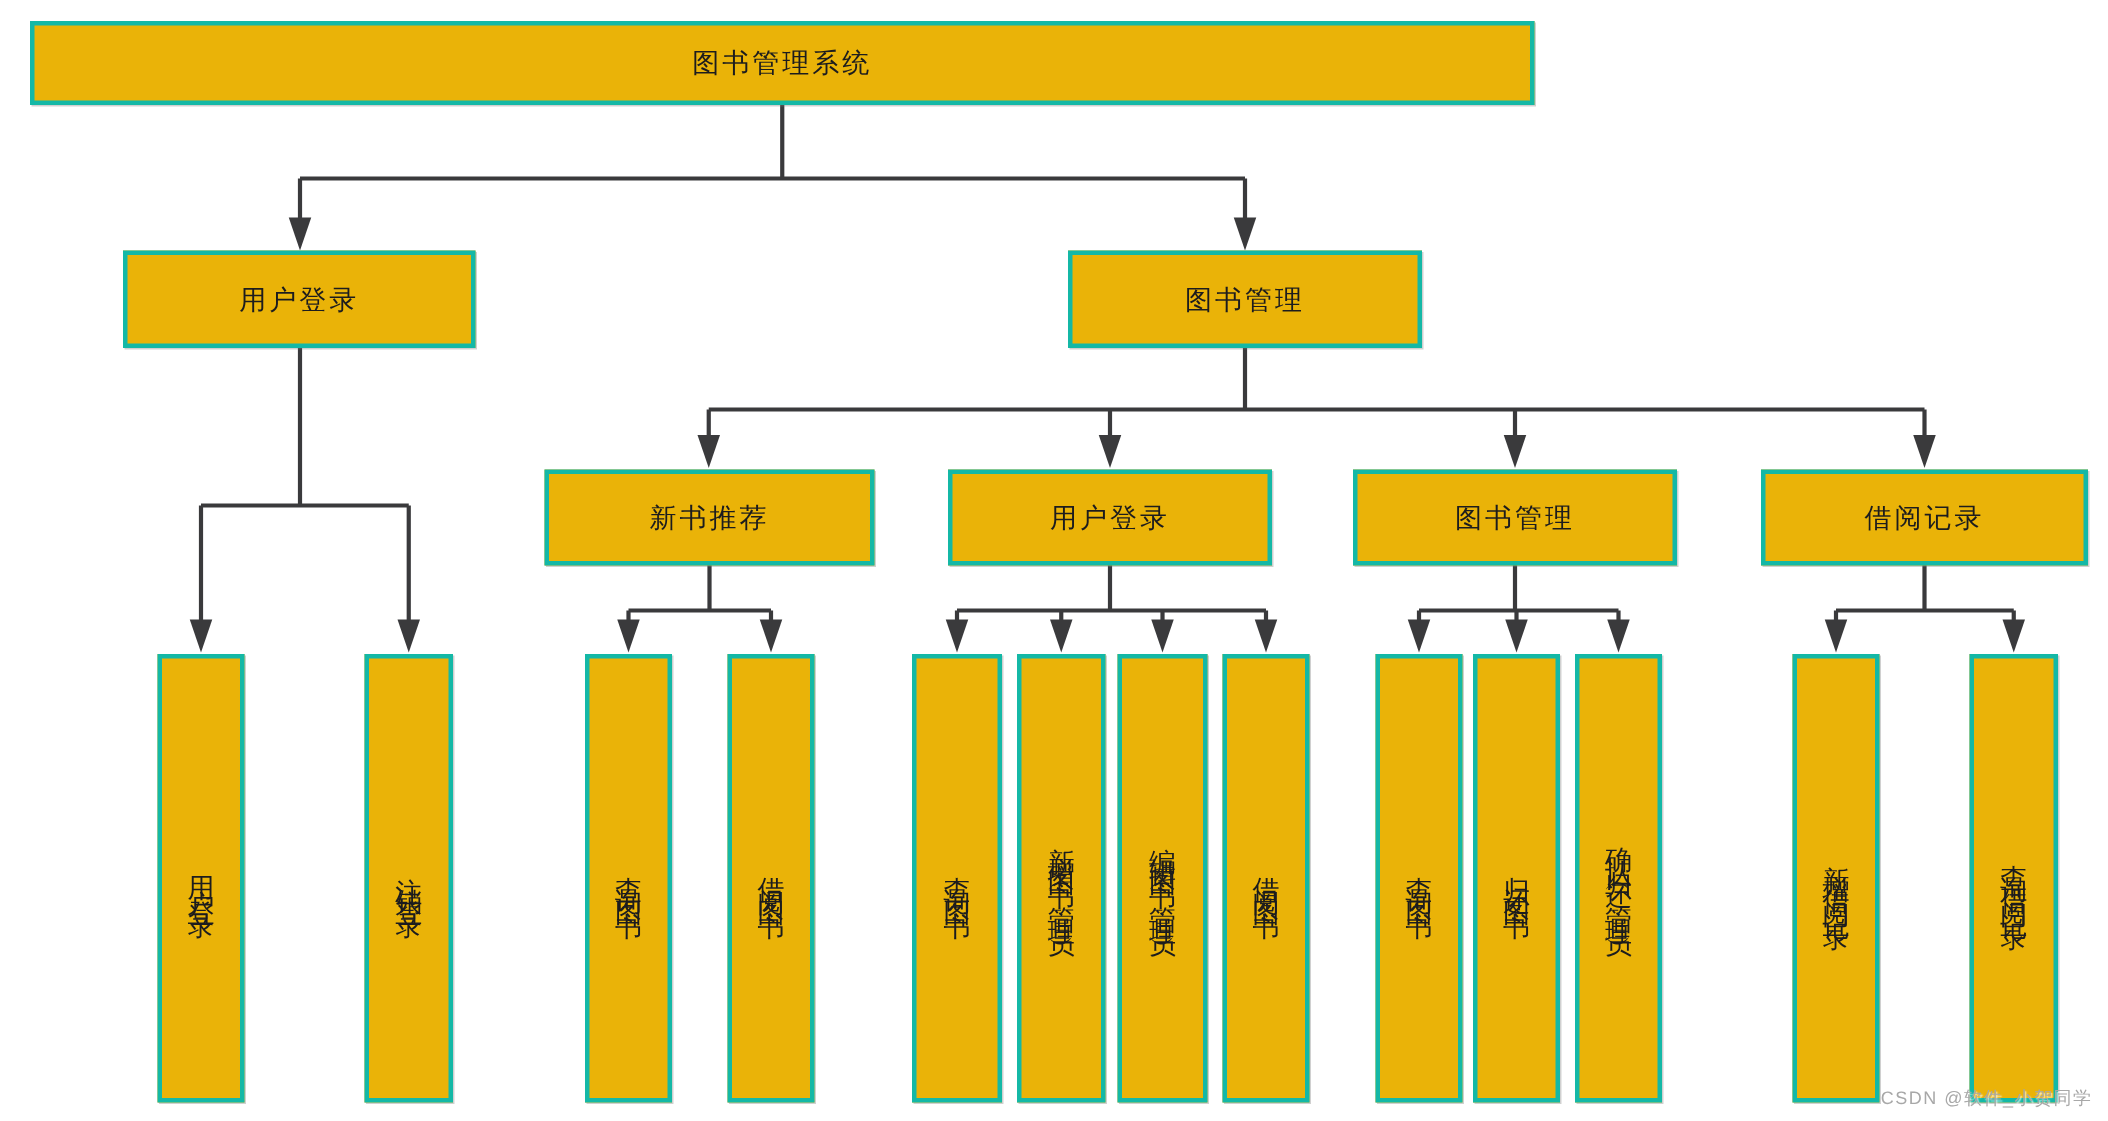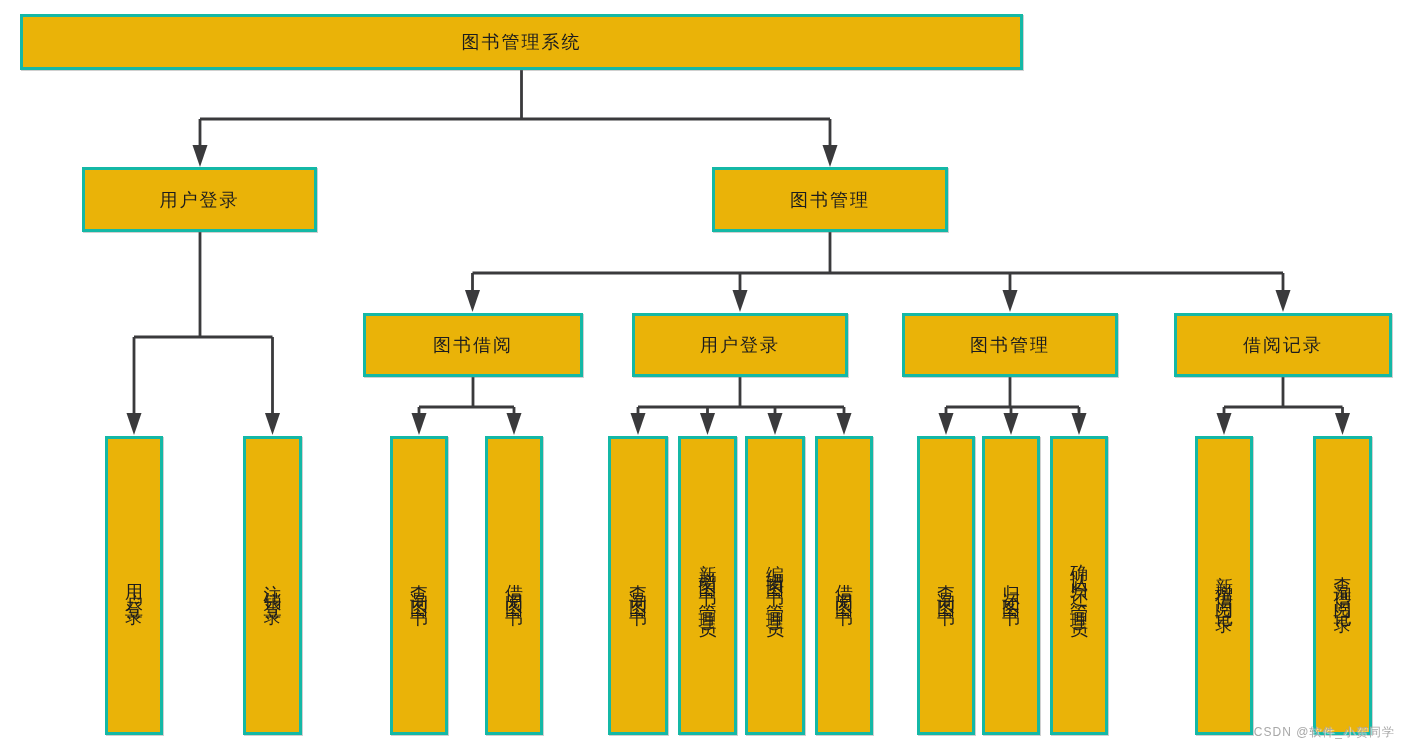--- a/index.html
+++ b/index.html
@@ -112,21 +112,21 @@
   </div>
 
   <div class="box" style="left:82px; top:167px; width:235px; height:65px;">
     <span>用户登录</span>
   </div>
   <div class="box" style="left:712px; top:167px; width:236px; height:65px;">
     <span>图书管理</span>
   </div>
 
   <div class="box" style="left:363px; top:313px; width:220px; height:64px;">
-    <span>图书借阅</span>
+    <span>新书推荐</span>
   </div>
   <div class="box" style="left:632px; top:313px; width:216px; height:64px;">
     <span>用户登录</span>
   </div>
   <div class="box" style="left:902px; top:313px; width:216px; height:64px;">
     <span>图书管理</span>
   </div>
   <div class="box" style="left:1174px; top:313px; width:218px; height:64px;">
     <span>借阅记录</span>
   </div>

